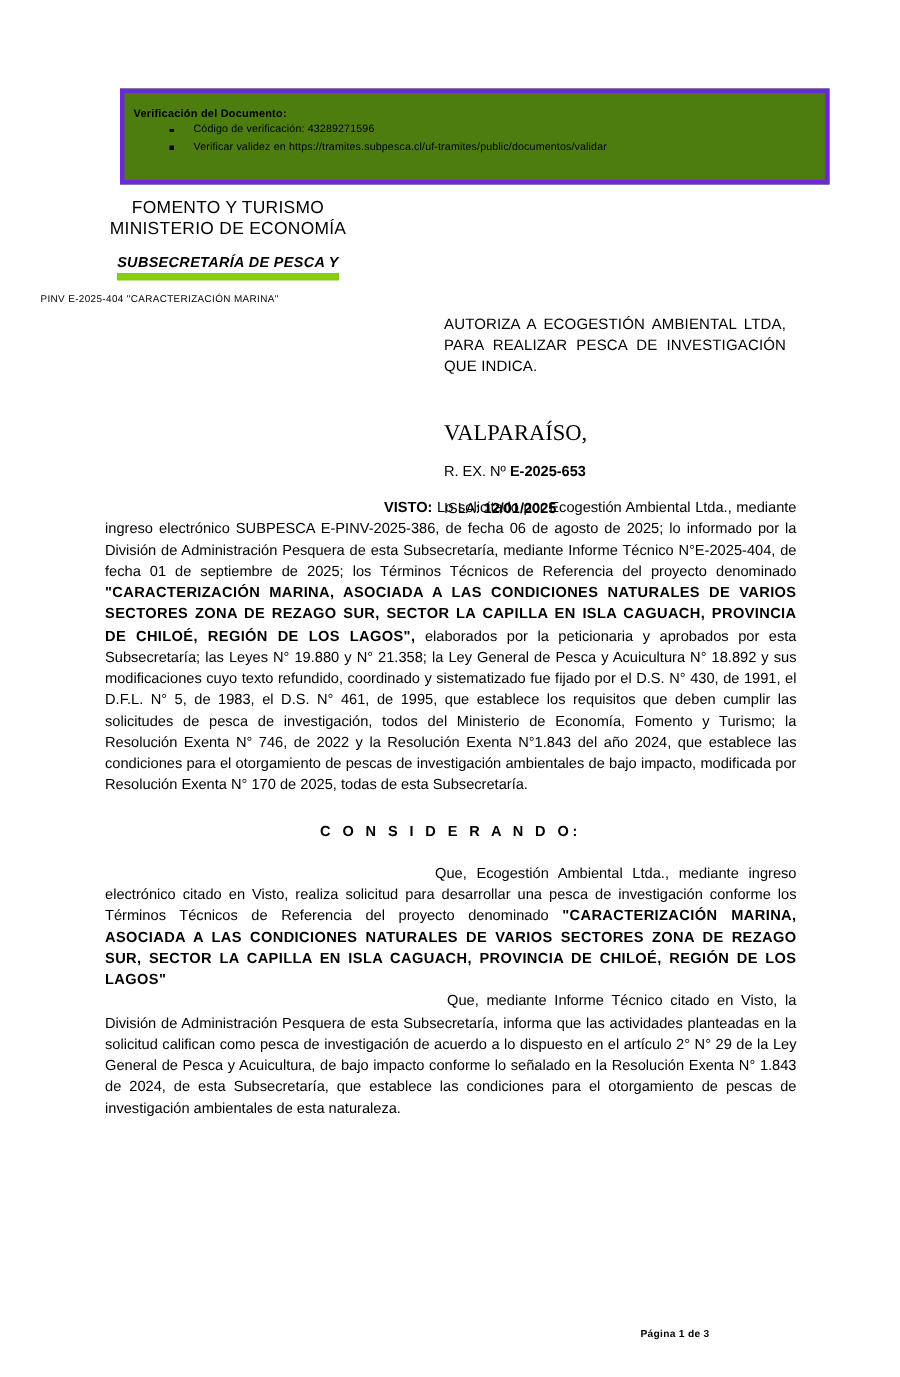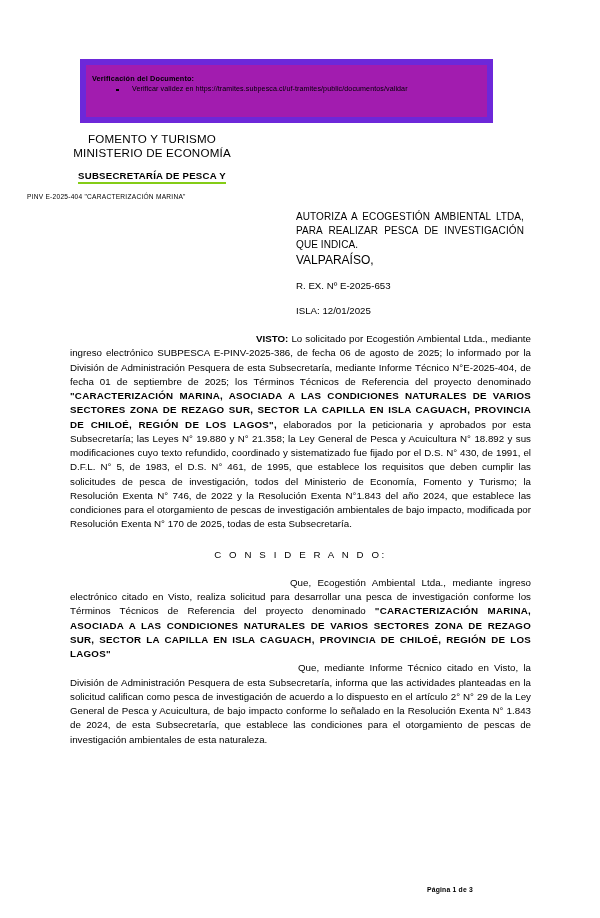--- a/index.html
+++ b/index.html
@@ -14,26 +14,26 @@
     font-family: "Liberation Sans", sans-serif;
     color: #000000;
     overflow: hidden;
   }
 
   
   #verification-box {
     position: absolute;
     left: 80px;
     top: 59px;
-    width: 413px;
+    width: 473px;
     height: 64px;
-    border: 6px solid #6d28d9;
+    border: 3px solid #6d28d9;
     box-sizing: border-box;
     overflow: hidden;
-    background: #a21caf;
+    background: #4d7c0f;
   }
   #verification-box .vb-title {
     font-size: 7.3px;
     font-weight: bold;
     letter-spacing: 0.15px;
     margin: 9px 0 0 6px;
     line-height: 9px;
   }
   #verification-box ul {
     list-style: none;
@@ -72,23 +72,24 @@
     letter-spacing: 0.2px;
   }
   #letterhead .subsecretaria {
     margin-top: 9px;
     font-size: 9.6px;
     font-weight: bold;
     line-height: 12.4px;
     letter-spacing: 0.25px;
   }
   #letterhead .subsecretaria span {
-    border-bottom: 2px solid #84cc16;
+    border-bottom: 5px solid #84cc16;
     padding-bottom: 0px;
     display: inline-block;
+    font-style: italic;
   }
   #letterhead .project-ref {
     margin-top: 9px;
     font-size: 6.6px;
     letter-spacing: 0.25px;
     text-align: left;
     padding-left: 1px;
     white-space: nowrap;
   }
 
@@ -100,35 +101,36 @@
     width: 228px;
   }
   #doc-meta .subject {
     font-size: 10px;
     line-height: 14.2px;
     text-align: justify;
     text-align-last: left;
     letter-spacing: 0.1px;
   }
   #doc-meta .place {
-    margin-top: 1px;
-    font-size: 12px;
+    margin-top: 30px;
+    font-size: 15px;
     line-height: 13px;
+    font-family: Liberation Serif, serif;
   }
   #doc-meta .res-line {
     margin-top: 12px;
     font-size: 9.7px;
     line-height: 13px;
   }
   #doc-meta .date-line {
     margin-top: 12px;
     font-size: 9.7px;
     line-height: 13px;
   }
-  #doc-meta b { font-weight: normal; }
+  #doc-meta b { font-weight: bold; }
 
   
   #body-text {
     position: absolute;
     left: 70px;
     top: 332px;
     width: 461px;
     font-size: 9.75px;
     line-height: 14.25px;
     text-align: justify;
@@ -152,21 +154,21 @@
     display: inline-block;
     width: 228px;
   }
   #body-text b { font-weight: bold; }
   #body-text .proj {
     font-weight: bold;
     letter-spacing: 0.25px;
   }
   #body-text .heading-considerando {
     text-align: center;
-    font-weight: normal;
+    font-weight: bold;
     font-size: 9.7px;
     letter-spacing: 2.6px;
     margin: 16px 0 14px 0;
   }
 
   
   #page-footer {
     position: absolute;
     left: 0;
     top: 886px;
@@ -178,20 +180,21 @@
     padding-left: 300px;
     box-sizing: border-box;
   }
 </style>
 </head>
 <body>
 
 <div id="verification-box">
   <div class="vb-title">Verificación del Documento:</div>
   <ul>
+    <li>Código de verificación: 43289271596</li>
     <li>Verificar validez en https://tramites.subpesca.cl/uf-tramites/public/documentos/validar</li>
   </ul>
 </div>
 
 <div id="letterhead">
   <div class="ministry">
     <div>FOMENTO Y TURISMO</div>
     <div>MINISTERIO DE ECONOMÍA</div>
   </div>
   <div class="subsecretaria">

